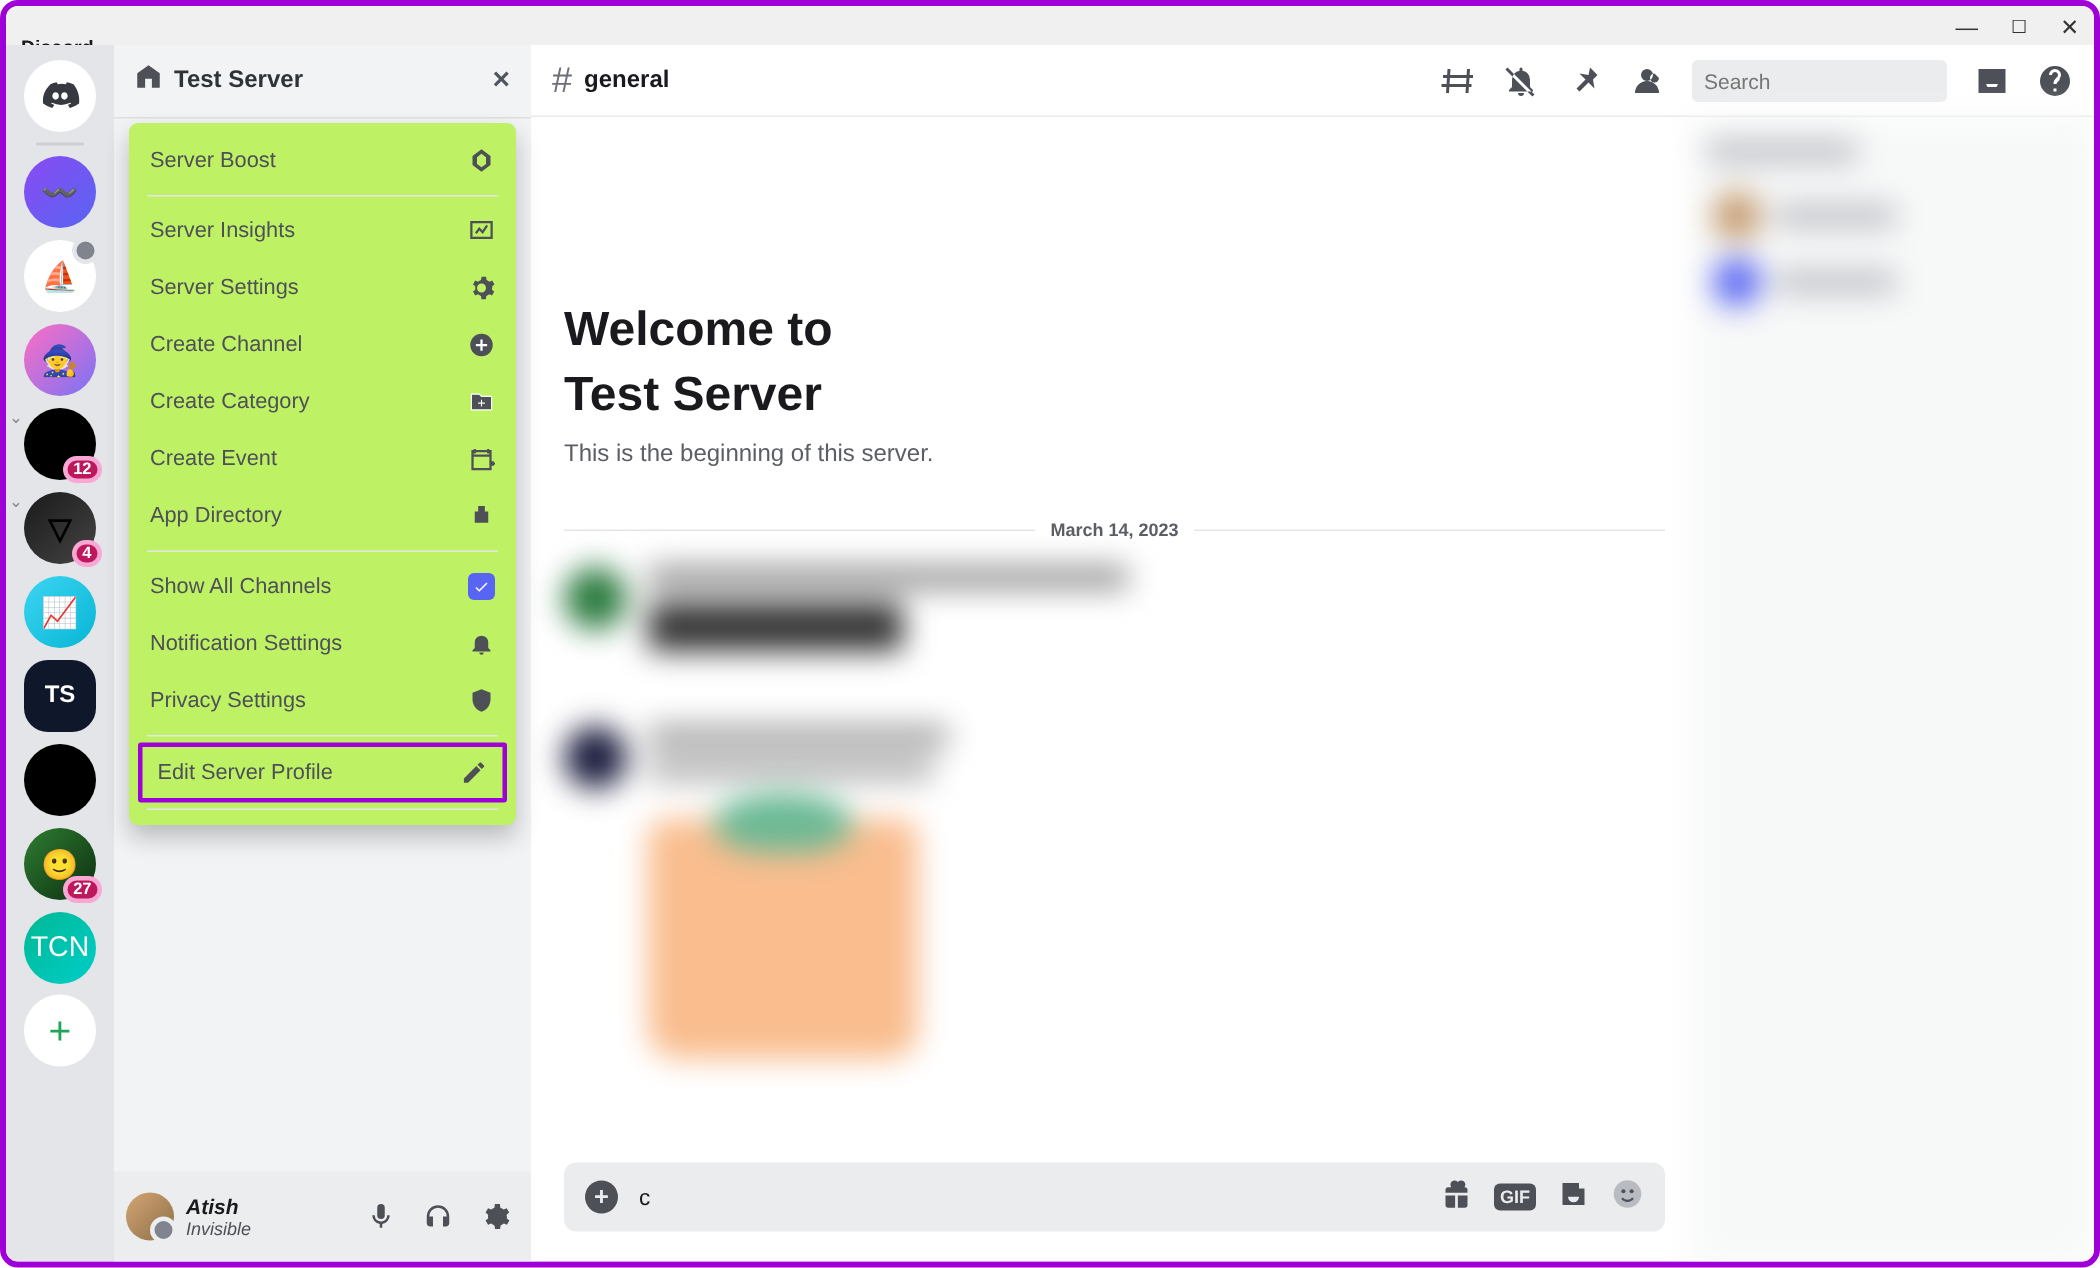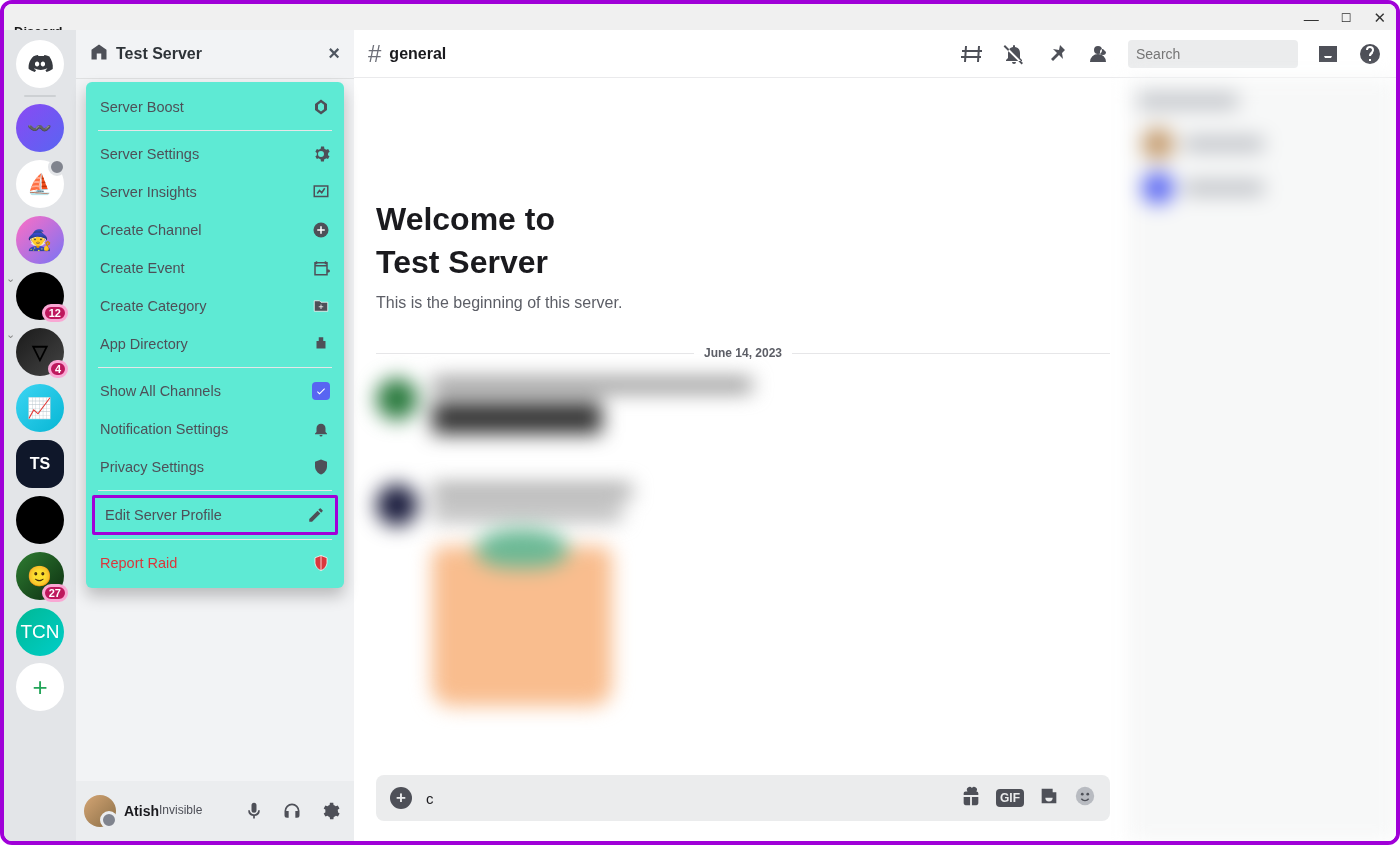--- a/index.html
+++ b/index.html
@@ -16,36 +16,36 @@
 .rail-item.active { border-radius: 16px; background:#5865F2; }
 .rail-item.selected { border-radius: 16px;}
 .rail-item .badge { position:absolute; bottom:-2px; right:-4px; background:#be185d; color:#fff; font-size:11px; font-weight:700; min-width:18px; height:18px; border-radius:9px; display:flex; align-items:center; justify-content:center; padding:0 4px; border:3px solid #f9a8d4;}
 .rail-item .muted { position:absolute; top:-2px; right:-2px; width:18px; height:18px; border-radius:50%; background:#80848e; border:3px solid #e3e5e8;}
 .rail-divider { width:32px; height:2px; background:#cdd0d3; border-radius:1px;}
 .rail-chevron { position:absolute; font-size:11px; color:#888; left:2px;}
 .rail-add { width:48px; height:48px; border-radius:50%; background:#fff; color:#23a559; font-size:26px; display:flex; align-items:center; justify-content:center; cursor:pointer;}
 .sidebar { width: 278px; background:#f2f3f5; display:flex; flex-direction:column; position:relative;}
 .server-header { height:48px; display:flex; align-items:center; justify-content:space-between; padding:0 14px; border-bottom:1px solid transparent; cursor:pointer; box-shadow: 0 1px 0 rgba(0,0,0,.08); font-weight:600; color:#2e3338; font-size:16px;}
 .server-header .x { font-size:20px; color:#4f5660; }
-.server-menu { position:absolute; top:52px; left:10px; right:-2px; background:#5eead4; border-radius:6px; box-shadow: 0 8px 16px rgba(0,0,0,.24); padding:6px 0; z-index:10; width:258px;}
+.server-menu { position:absolute; top:52px; left:10px; right:-2px; background:#bef264; border-radius:6px; box-shadow: 0 8px 16px rgba(0,0,0,.24); padding:6px 0; z-index:10; width:258px;}
 .menu-item { display:flex; align-items:center; justify-content:space-between; padding:10px 14px; font-size:14.5px; font-weight:500; color:#4e5058; cursor:pointer;}
 .menu-item.accent { color:#5865f2; }
 .menu-item.danger { color:#da373c; }
 .menu-hr { height:1px; background:#e6e6e8; margin:4px 12px;}
 .menu-hl { border:3px solid #a000d8; margin:0 6px; border-radius:2px;}
 .menu-hl .menu-item { padding:8px 10px;}
 .check { width:18px; height:18px; background:#5865f2; border-radius:4px; display:flex; align-items:center; justify-content:center;}
 .check svg { width:12px; height:12px; }
 .empty-check { width:18px; height:18px; border:2px solid #4e5058; border-radius:4px;}
 .icon16 { width:18px; height:18px; display:flex; align-items:center; justify-content:center;}
 .icon16 svg { width:18px; height:18px;}
 .user-panel { margin-top:auto; height:60px; background:#ebedef; display:flex; align-items:center; padding:0 8px; gap:8px;}
 .user-avatar { width:32px; height:32px; border-radius:50%; background: linear-gradient(135deg,#d4a574,#8b6f47); position:relative;}
 .user-avatar::after{content:''; position:absolute; bottom:-2px; right:-2px; width:12px; height:12px; border-radius:50%; background:#80848e; border:3px solid #ebedef;}
-.user-info { flex:1; display:flex; flex-direction:row;}
+.user-info { flex:1; display:flex; flex-direction:column;font-style:italic;}
 .user-name { font-size:14px; font-weight:600; color:#1a1a1e;}
 .user-status { font-size:12px; color:#4e5058;}
 .user-icons { display:flex; gap:6px;}
 .user-icons > div { width:32px; height:32px; border-radius:4px; display:flex; align-items:center; justify-content:center; color:#4e5058; cursor:pointer;}
 .content { flex:1; background:#fff; display:flex; flex-direction:column; min-width:0;}
 .channel-header { height:48px; border-bottom:1px solid #eaeaec; display:flex; align-items:center; padding:0 14px; gap:8px;}
 .channel-header .hash { font-size:24px; color:#6d6f78; font-weight:400;}
 .channel-title { font-weight:600; font-size:16px; color:#1a1a1e;}
 .header-actions { margin-left:auto; display:flex; align-items:center; gap:18px; color:#4e5058;}
 .header-actions .ico { width:24px; height:24px; display:flex; align-items:center; justify-content:center; cursor:pointer;}
@@ -178,57 +178,57 @@
           <div class="menu-item">
             <span>Server Boost</span>
             <span class="icon16">
               <svg viewBox="0 0 24 24">
                 <path fill="#4e5058" d="M12 2l8 6v8l-8 6-8-6V8zM12 6l-4 3v6l4 3 4-3V9z"></path>
               </svg>
             </span>
           </div>
           <div class="menu-hr"></div>
           <div class="menu-item">
+            <span>Server Insights</span>
+            <span class="icon16">
+              <svg viewBox="0 0 24 24">
+                <path fill="none" stroke="#4e5058" stroke-width="2" d="M3 4h18v14H3zM7 14l3-4 3 3 4-6"></path>
+              </svg>
+            </span>
+          </div>
+          <div class="menu-item">
             <span>Server Settings</span>
             <span class="icon16">
               <svg viewBox="0 0 24 24">
                 <path fill="#4e5058" d="M12 8a4 4 0 100 8 4 4 0 000-8zm9.4 4c0 .5-.05 1-.15 1.5l2.1 1.64-2 3.46-2.49-1a7.6 7.6 0 01-2.6 1.5L15.9 22h-4l-.36-2.9a7.6 7.6 0 01-2.6-1.5l-2.49 1-2-3.46 2.1-1.64A7.6 7.6 0 016.4 12c0-.51.05-1.01.15-1.5l-2.1-1.64 2-3.46 2.49 1a7.6 7.6 0 012.6-1.5L12.1 2h4l.36 2.9a7.6 7.6 0 012.6 1.5l2.49-1 2 3.46-2.1 1.64c.1.49.15.99.15 1.5z"></path>
-              </svg>
-            </span>
-          </div>
-          <div class="menu-item">
-            <span>Server Insights</span>
-            <span class="icon16">
-              <svg viewBox="0 0 24 24">
-                <path fill="none" stroke="#4e5058" stroke-width="2" d="M3 4h18v14H3zM7 14l3-4 3 3 4-6"></path>
               </svg>
             </span>
           </div>
           <div class="menu-item">
             <span>Create Channel</span>
             <span class="icon16">
               <svg viewBox="0 0 24 24">
                 <circle cx="12" cy="12" r="10" fill="#4e5058"></circle>
                 <path d="M12 7v10M7 12h10" stroke="#fff" stroke-width="2"></path>
               </svg>
             </span>
           </div>
           <div class="menu-item">
+            <span>Create Category</span>
+            <span class="icon16">
+              <svg viewBox="0 0 24 24">
+                <path fill="#4e5058" d="M3 5h7l2 2h9v12H3zM12 10v6M9 13h6" stroke="#fff"></path>
+              </svg>
+            </span>
+          </div>
+          <div class="menu-item">
             <span>Create Event</span>
             <span class="icon16">
               <svg viewBox="0 0 24 24">
                 <path fill="none" stroke="#4e5058" stroke-width="2" d="M4 5h16v16H4zM4 9h16M18 3v4M6 3v4M20 16h4M22 14v4"></path>
-              </svg>
-            </span>
-          </div>
-          <div class="menu-item">
-            <span>Create Category</span>
-            <span class="icon16">
-              <svg viewBox="0 0 24 24">
-                <path fill="#4e5058" d="M3 5h7l2 2h9v12H3zM12 10v6M9 13h6" stroke="#fff"></path>
               </svg>
             </span>
           </div>
           <div class="menu-item">
             <span>App Directory</span>
             <span class="icon16">
               <svg viewBox="0 0 24 24">
                 <path fill="#4e5058" d="M6 8h12v10H6zM9 3h6v5H9zM9 13h2v2H9zm4 0h2v2h-2z"></path>
               </svg>
             </span>
@@ -263,28 +263,20 @@
             <div class="menu-item">
               <span>Edit Server Profile</span>
               <span class="icon16">
                 <svg viewBox="0 0 24 24">
                   <path fill="#4e5058" d="M3 17.25V21h3.75L17.81 9.94l-3.75-3.75zM20.71 7.04a1 1 0 000-1.41l-2.34-2.34a1 1 0 00-1.41 0l-1.83 1.83 3.75 3.75z"></path>
                 </svg>
               </span>
             </div>
           </div>
           <div class="menu-hr"></div>
-          <div class="menu-item danger">
-            <span>Report Raid</span>
-            <span class="icon16">
-              <svg viewBox="0 0 24 24">
-                <path fill="#da373c" d="M12 2l8 3v6c0 5-3.5 9.5-8 11-4.5-1.5-8-6-8-11V5zM12 2v20" stroke="#fff"></path>
-              </svg>
-            </span>
-          </div>
         </div>
 
       <div class="user-panel">
         <div class="user-avatar"></div>
         <div class="user-info">
           <span class="user-name">Atish</span>
           <span class="user-status">Invisible</span>
         </div>
         <div class="user-icons">
           <div>
@@ -351,21 +343,21 @@
       </div>
 
       <div class="chat-body">
         <div style="flex:1;display:flex;flex-direction:column;min-width:0;">
           <div class="messages">
             <div class="welcome">
               <h1><span>Welcome to</span><br><span>Test Server</span></h1>
               <p>This is the beginning of this server.</p>
             </div>
             <div class="date-divider">
-                <span>June 14, 2023</span>
+                <span>March 14, 2023</span>
               </div>
             <div class="msg blurred">
               <div class="msg-avatar" style="background:#2a7a3e;"></div>
               <div class="msg-body">
                 <div style="width:320px;height:14px;background:#888;border-radius:3px;margin-bottom:10px;"></div>
                 <div style="width:170px;height:32px;background:#333;border-radius:4px;"></div>
               </div>
             </div>
             <div class="msg blurred" style="margin-top:30px;">
               <div class="msg-avatar"></div>

